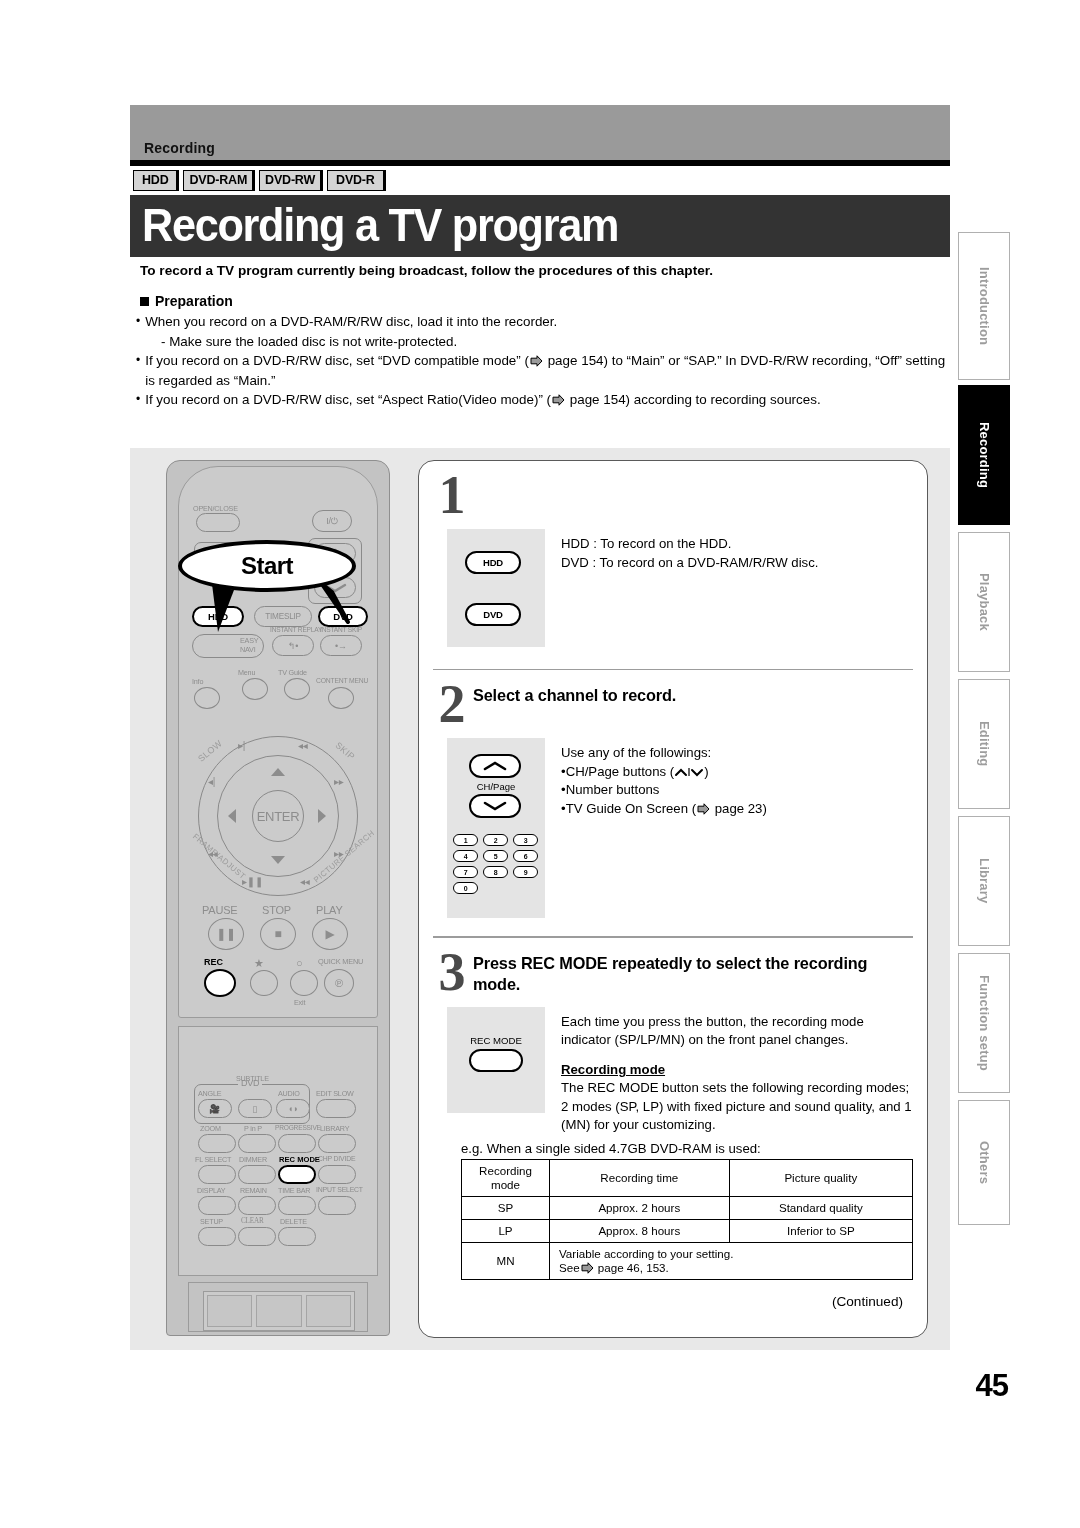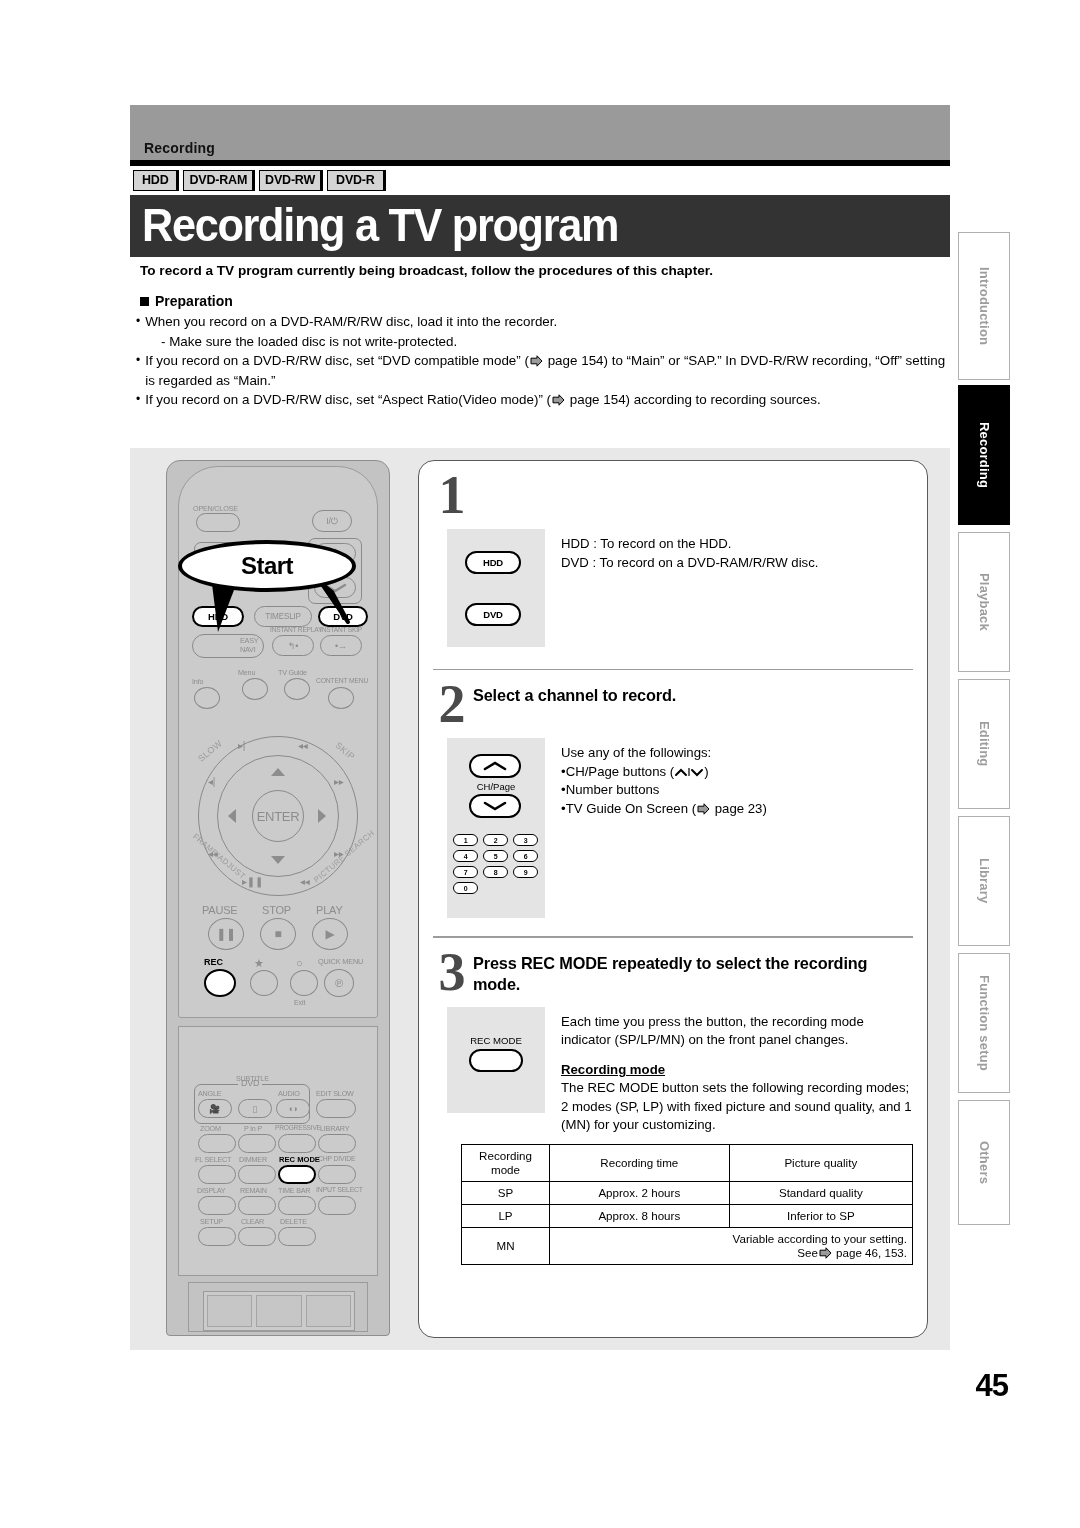--- a/index.html
+++ b/index.html
@@ -244,21 +244,21 @@
   
   #eg { padding:6px 14px 0 42px; font-size:13.2px; }
   table.rectable {
     border-collapse:collapse; width:100%; margin-top:3px;
     font-size:11.6px;
   }
   table.rectable td {
     border:1px solid #000; padding:4px 5px; text-align:center;
     line-height:14px;
   }
-  table.rectable td.lft { text-align:right; padding-left:9px; }
+  table.rectable td.lft { text-align:left; padding-left:9px; }
   table.rectable td.modecell { width:88px; }
   #continued {
     text-align:right; padding:14px 24px 0 0; font-size:13.6px;
   }
 
   
   #sidetabs {
     position:absolute; left:958px; top:232px; width:56px; height:978px;
   }
   .sidetab {
@@ -457,21 +457,21 @@
       <div class="rk" style="left:32px; top:736px; width:38px; height:19px;"></div>
       <div class="rk-lbl" style="left:74px; top:726px;">REMAIN</div>
       <div class="rk" style="left:72px; top:736px; width:38px; height:19px;"></div>
       <div class="rk-lbl" style="left:112px; top:726px;">TIME BAR</div>
       <div class="rk" style="left:112px; top:736px; width:38px; height:19px;"></div>
       <div class="rk-lbl" style="left:150px; top:726px; font-size:6.9px;">INPUT SELECT</div>
       <div class="rk" style="left:152px; top:736px; width:38px; height:19px;"></div>
 
       <div class="rk-lbl" style="left:34px; top:757px;">SETUP</div>
       <div class="rk" style="left:32px; top:767px; width:38px; height:19px;"></div>
-      <div class="rk-lbl" style="left:75px; top:757px;">CLEAR</div>
+      <div class="rk-lbl" style="left:75px; top:757px;font-family:Liberation Serif, serif;">CLEAR</div>
       <div class="rk" style="left:72px; top:767px; width:38px; height:19px;"></div>
       <div class="rk-lbl" style="left:114px; top:757px;">DELETE</div>
       <div class="rk" style="left:112px; top:767px; width:38px; height:19px;"></div>
 
       <div id="start-callout">
         <svg width="200" height="110" viewBox="0 0 200 110" style="position:absolute;left:-6px;top:0;overflow:visible;">
           <path d="M40 44 L46 92 L62 50 Z" fill="#000"></path>
           <path d="M150 44 L176 82 L160 52 Z" fill="#000" stroke="#000" stroke-width="4" stroke-linejoin="round"></path>
         </svg>
         <div class="bubble">Start</div>
@@ -573,20 +573,21 @@
         </div>
         <div class="bodytext">
           <div>Each time you press the button, the recording mode indicator (SP/LP/MN) on the front panel changes.</div>
           <div style="height:11px;"></div>
           <div class="hdr">Recording mode</div>
           <div>The REC MODE button sets the following recording modes; 2 modes (SP, LP) with fixed picture and sound quality, and 1 (MN) for your customizing.</div>
         </div>
       </div>
 
       <div id="eg">
+        <div>e.g. When a single sided 4.7GB DVD-RAM is used:</div>
         <table class="rectable">
           <tbody>
               <tr>
             <td class="modecell">Recording mode</td>
             <td>Recording time</td>
             <td>Picture quality</td>
           </tr>
           <tr>
             <td>SP</td>
             <td>Approx. 2 hours</td>
@@ -603,20 +604,21 @@
               <div>Variable according to your setting.</div>
               <div><span>See</span><span class="arrow-ico"><svg width="13" height="12" viewBox="0 0 13 12">
                         <path d="M1 3.2h6V0.8L12 6l-5 5.2V8.8H1z" fill="#9a9a9a" stroke="#000" stroke-width="1"></path>
                       </svg></span><span> page 46, 153.</span></div>
             </td>
           </tr>
         </tbody>
           </table>
       </div>
 
+      <div id="continued">(Continued)</div>
     </div>
 
   </div>
 </div>
 
 <div id="sidetabs">
   <div class="sidetab" style="top:0px; height:148px;">
     <span class="txt">Introduction</span>
   </div>
   <div class="sidetab active" style="top:153px; height:140px;">

